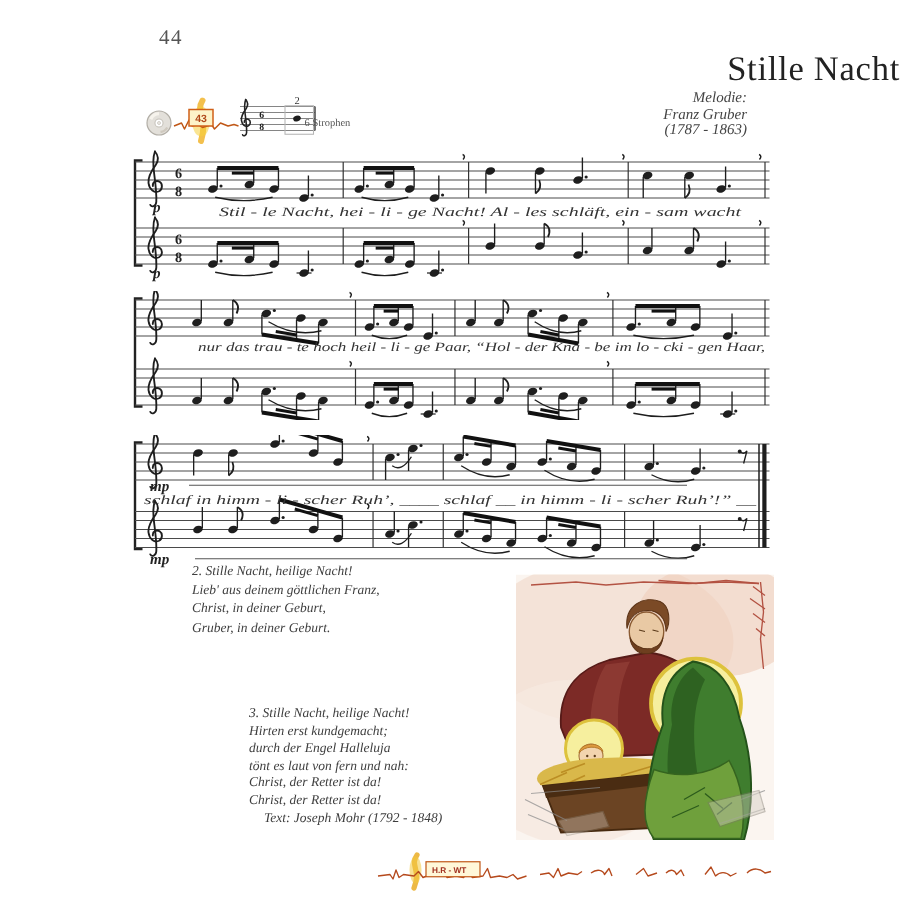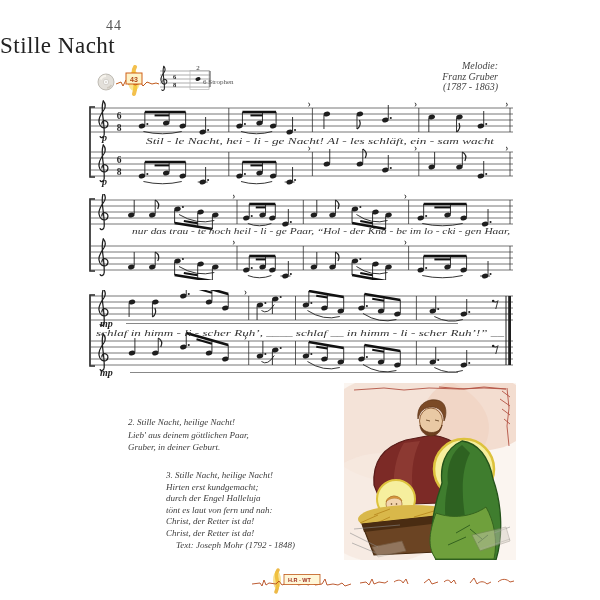--- a/index.html
+++ b/index.html
@@ -1,24 +1,24 @@
 <!DOCTYPE html>
 <html><head>
 <meta charset="utf-8">
 <style>
   html,body{margin:0;padding:0;}
   body{width:600px;height:600px;background:#ffffff;position:relative;overflow:hidden;
        font-family:"Liberation Serif", serif;color:#333;}
   .abs{position:absolute;}
   #page-number{left:106px;top:18px;font-size:14px;color:#555;letter-spacing:1px;}
-  #title{left:0;top:33px;width:600px;text-align:left;font-size:23px;color:#222;letter-spacing:0.5px;}
+  #title{left:0;top:33px;width:600px;text-align:right;font-size:23px;color:#222;letter-spacing:0.5px;}
   #melody-credit{top:61px;right:102px;text-align:right;font-style:italic;font-size:10px;line-height:10.5px;color:#444;}
   #strophen{left:203px;top:78px;font-size:7px;color:#555;}
   .verse{font-style:italic;font-size:9px;color:#3d3d3d;white-space:nowrap;}
-  #verse2{left:128px;top:416px;line-height:12.6px;}
+  #verse2{left:128px;top:374px;line-height:12.6px;}
   #verse3{left:166px;top:470px;line-height:11.5px;}
   #text-credit{left:176px;top:540px;font-style:italic;font-size:9px;color:#3d3d3d;}
   .lyr{font:italic 8.5px "Liberation Serif", serif;fill:#333;}
   .ts{font:bold 9.5px "Liberation Serif", serif;text-anchor:middle;fill:#1e1e1e;}
   .tsm{font:bold 6.5px "Liberation Serif", serif;text-anchor:middle;fill:#1e1e1e;}
   .dyn{font:italic bold 10px "Liberation Serif", serif;fill:#222;}
   .fing{font:7px "Liberation Serif", serif;text-anchor:middle;fill:#333;}
   .trk{font:bold 7px "Liberation Sans", sans-serif;text-anchor:middle;fill:#b04818;}
   .logo-label{font:bold 5.5px "Liberation Sans", sans-serif;fill:#a03020;}
   svg{display:block;}
@@ -674,21 +674,22 @@
       <line x1="40" y1="33.5" x2="372" y2="33.5" stroke="#555" stroke-width="0.7"></line>
       <line x1="44" y1="82.5" x2="372" y2="82.5" stroke="#555" stroke-width="0.7"></line>
       <line x1="420" y1="6" x2="420" y2="75" stroke="#1e1e1e" stroke-width="1"></line>
       <rect x="422.2" y="6" width="2.8" height="69" fill="#1e1e1e"></rect>
     </g>
   <text class="lyr" x="10" y="46" textLength="408" lengthAdjust="spacingAndGlyphs">schlaf   in   himm  -  li - scher   Ruh’, ____    schlaf __  in  himm  -  li - scher   Ruh’!” __</text>
 </svg>
 
 <div class="abs verse" id="verse2">
   <div>2. Stille Nacht, heilige Nacht!</div>
-  <div>Lieb' aus deinem göttlichen Paar,</div>
+  <div>Lieb' aus deinem göttlichen Franz,</div>
+  <div>Christ, in deiner Geburt,</div>
   <div>Gruber, in deiner Geburt.</div>
 </div>
 <div class="abs verse" id="verse3">
   <div>3. Stille Nacht, heilige Nacht!</div>
   <div>Hirten erst kundgemacht;</div>
   <div>durch der Engel Halleluja</div>
   <div>tönt es laut von fern und nah:</div>
   <div>Christ, der Retter ist da!</div>
   <div>Christ, der Retter ist da!</div>
 </div>

